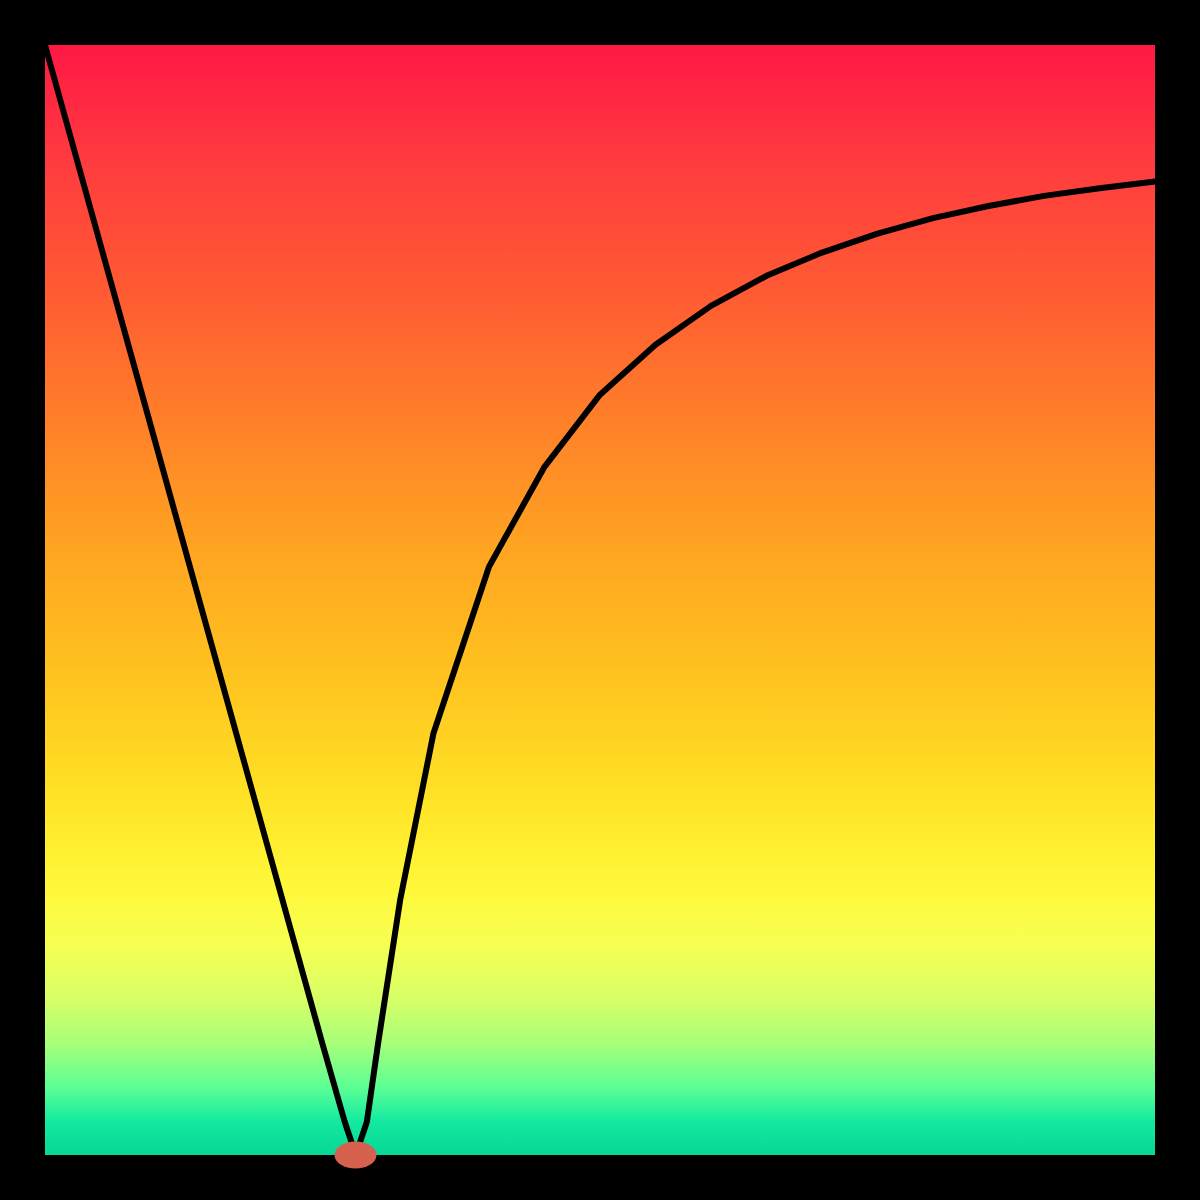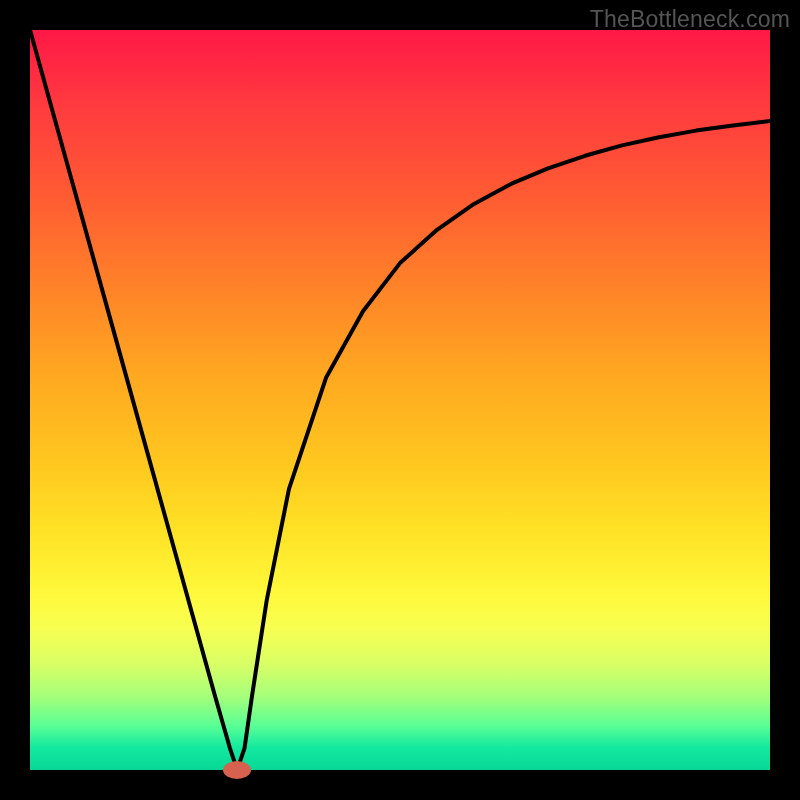--- a/index.html
+++ b/index.html
@@ -64,21 +64,20 @@
     height: 18px;
     background: #d5614e;
     border-radius: 50%;
     transform: translate(-50%, -50%);
   }
 </style>
 </head>
 <body>
 
 <div class="frame">
-  <div class="attribution">TheBottleneck.com</div>
 
   <div class="plot-area">
     <svg class="curve" viewBox="0 0 740 740" preserveAspectRatio="none">
       <path fill="none" stroke="#000" stroke-width="4" stroke-linecap="round" stroke-linejoin="round" d="M0.0 0.0 L37.0 133.2 L74.0 266.4 L111.0 399.6 L148.0 532.8 L185.0 666.0 L199.8 717.8 L207.2 740.0 L214.6 717.8 L222.0 666.0 L236.8 569.8 L259.0 458.8 L296.0 347.8 L333.0 281.2 L370.0 233.1 L407.0 199.8 L444.0 173.9 L481.0 153.9 L518.0 138.4 L555.0 125.8 L592.0 115.4 L629.0 107.3 L666.0 100.6 L703.0 95.5 L740.0 91.0"></path>
     </svg>
     <div class="marker" style="left: 207.2px; top: 740px;"></div>
   </div>
 </div>
 
 </body></html>

